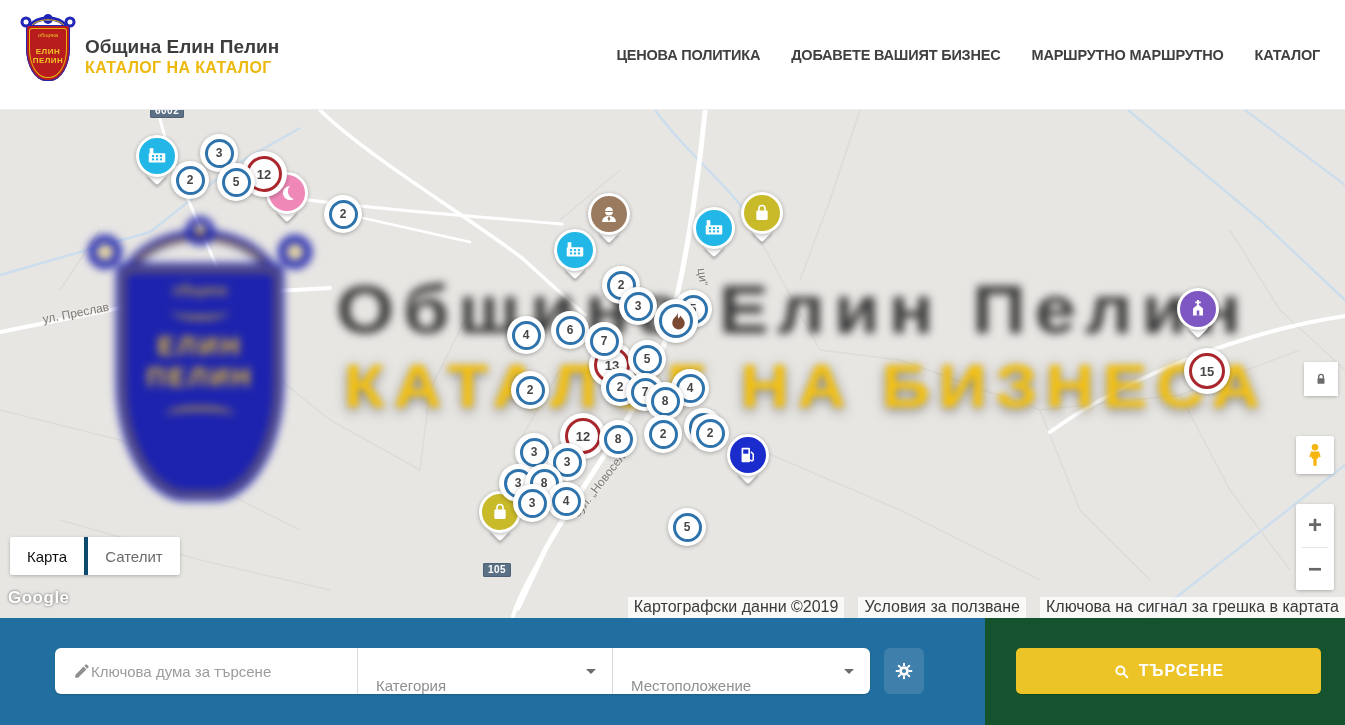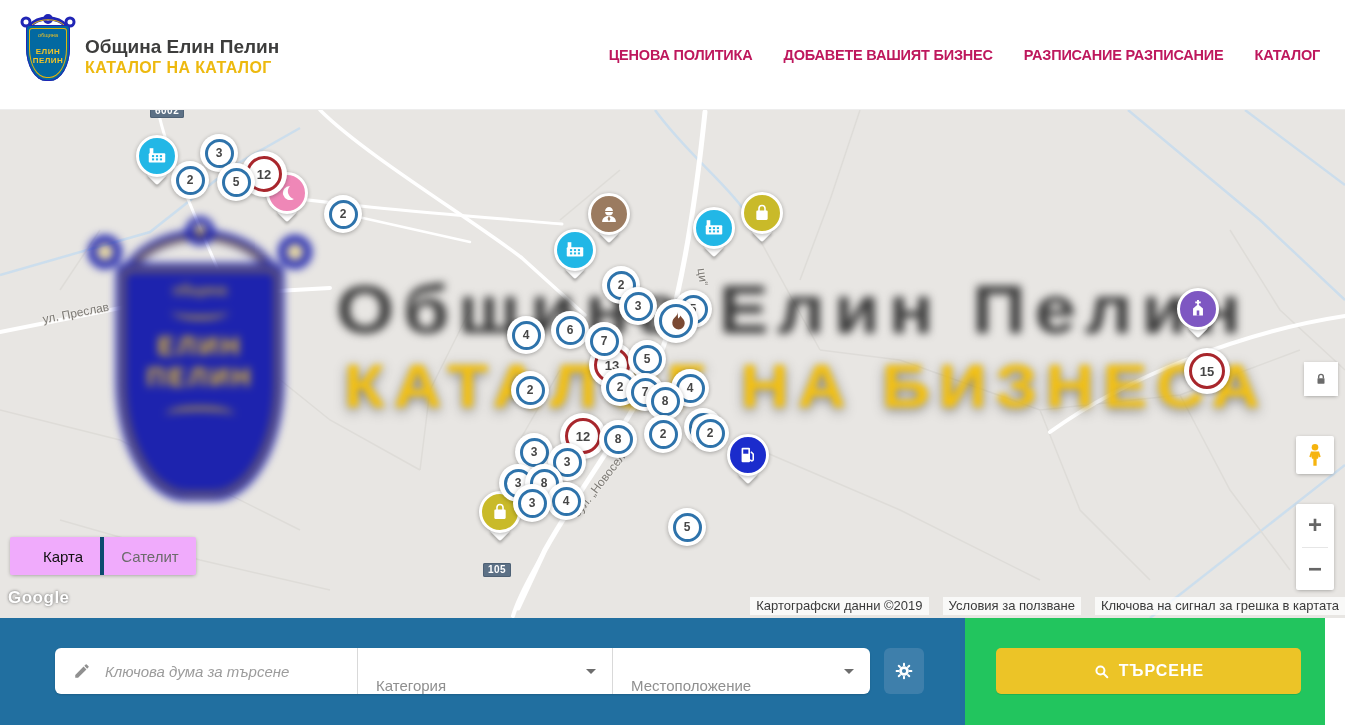--- a/index.html
+++ b/index.html
@@ -4,30 +4,30 @@
 <style>
   * { margin:0; padding:0; box-sizing:border-box; }
   html,body { width:1345px; height:725px; overflow:hidden; background:#fff;
     font-family:"Liberation Sans", sans-serif; }
 
   
   .header { position:absolute; left:0; top:0; width:1345px; height:110px; background:#fff;
     border-bottom:1px solid #ededed; }
   .logo { position:absolute; left:20px; top:14px; width:56px; height:70px; }
   .logo-curls { position:absolute; left:0; top:0; }
-  .logo-body { position:absolute; left:6px; top:11px; width:44px; height:56px; background:#0369a1;
+  .logo-body { position:absolute; left:6px; top:11px; width:44px; height:56px; background:#b91c1c;
     border-radius:4px 4px 46% 46% / 4px 4px 60% 60%; box-shadow:inset 0 0 0 1px #2025b5; }
   .logo-body-inner { position:absolute; inset:3px; border:1px solid #e3b40d;
     border-radius:3px 3px 46% 46% / 3px 3px 58% 58%; text-align:center; }
   .logo-top { font-size:5.5px; color:#e9c027; margin-top:3px; }
   .logo-name { margin-top:9px; font-size:8px; font-weight:bold; color:#f0c42a; line-height:9px; letter-spacing:.5px; }
   .brand-title { position:absolute; left:85px; top:36px; font-size:19px; font-weight:bold; color:#3d3d3c;text-align:right; }
   .brand-sub { position:absolute; left:85px; top:59px; font-size:16px; font-weight:bold; color:#edb90f; letter-spacing:.4px; }
   .nav { position:absolute; right:25px; top:0; height:110px; display:flex; align-items:center; gap:31px; }
-  .nav-item { font-size:14.5px; font-weight:bold; color:#be185d; letter-spacing:-0.2px; cursor:pointer; white-space:nowrap; }
+  .nav-item { font-size:14.5px; font-weight:bold; color:#404040; letter-spacing:-0.2px; cursor:pointer; white-space:nowrap; }
 
   
   .map { position:absolute; left:0; top:110px; width:1345px; height:508px; background:#e8e6e3; overflow:hidden; }
   .roads { position:absolute; left:0; top:0; }
 
   .road-label { position:absolute; font-size:12px; color:#7d7a75; white-space:nowrap;
     text-shadow:1px 0 #eeece9,-1px 0 #eeece9,0 1px #eeece9,0 -1px #eeece9; }
   .road-badge { position:absolute; font-size:10px; font-weight:bold; color:#fff; background:#5d7186;
     padding:1px 5px 2px 5px; border-radius:2px; letter-spacing:.5px; box-shadow:0 0 0 1px #4e6175 inset; }
 
@@ -62,51 +62,51 @@
   .pin .tail { position:absolute; left:50%; bottom:-5px; width:15px; height:15px; background:#fff;
     transform:translateX(-50%) rotate(45deg); border-radius:2px; box-shadow:2px 2px 3px rgba(0,0,0,.25); }
   .pin .bubble { position:absolute; inset:0; border-radius:50%; background:var(--pin); border:3px solid #fff;
     box-shadow:0 1px 4px rgba(0,0,0,.3); display:flex; align-items:center; justify-content:center; }
   .circle-icon { position:absolute; transform:translate(-50%,-50%); width:44px; height:44px; border-radius:50%;
     background:#fff; box-shadow:0 1px 4px rgba(0,0,0,.3); display:flex; align-items:center; justify-content:center; cursor:pointer; }
   .circle-icon .ring { width:34px; height:34px; border:3px solid #2e73ab; border-radius:50%;
     display:flex; align-items:center; justify-content:center; }
 
   
-  .maptype { position:absolute; left:10px; top:427px; height:38px; display:flex; background:#f0abfc;
-    box-shadow:0 1px 4px -1px rgba(0,0,0,.4); border-radius:2px;padding-left:16px; }
+  .maptype { position:absolute; left:10px; top:427px; height:38px; display:flex; background:#ffffff;
+    box-shadow:0 1px 4px -1px rgba(0,0,0,.4); border-radius:2px; }
   .maptype .btn { padding:0 17px; display:flex; align-items:center; font-size:15px; cursor:pointer; }
   .maptype .btn.active { font-weight:500; color:#111; }
   .maptype .btn.inactive { color:#6b6b6b; border-left:4px solid #0c4a6e; }
   .glogo { position:absolute; left:8px; top:478px; font-size:17px; font-weight:bold; color:#fff; letter-spacing:.5px;
     text-shadow:0 0 3px rgba(80,80,80,.9); }
   .attrib { position:absolute; right:0; top:487px; display:flex; }
-  .attrib span { font-size:13px; color:#3a3a3a; background:rgba(255,255,255,.75); padding:1px 6px 2px 6px; white-space:nowrap; }
+  .attrib span { font-size:16px; color:#3a3a3a; background:rgba(255,255,255,.75); padding:1px 6px 2px 6px; white-space:nowrap; }
   .attrib span + span { margin-left:14px; }
   .ctl-lock { position:absolute; left:1304px; top:252px; width:34px; height:34px; background:#fff;
     box-shadow:0 1px 4px -1px rgba(0,0,0,.4); display:flex; align-items:center; justify-content:center; cursor:pointer; }
   .ctl-pegman { position:absolute; left:1296px; top:326px; width:38px; height:38px; background:#fff; border-radius:2px;
     box-shadow:0 1px 4px -1px rgba(0,0,0,.4); display:flex; align-items:center; justify-content:center; cursor:pointer; }
   .ctl-zoom { position:absolute; left:1296px; top:394px; width:38px; height:86px; background:#fff; border-radius:2px;
     box-shadow:0 1px 4px -1px rgba(0,0,0,.4); display:flex; flex-direction:column; }
   .ctl-zoom .zbtn { flex:1; display:flex; align-items:center; justify-content:center; font-size:24px; font-weight:bold;
     color:#666; cursor:pointer; }
   .ctl-zoom .zdiv { height:1px; background:#e6e6e6; margin:0 6px; }
 
   
   .searchbar { position:absolute; left:0; top:618px; width:1345px; height:107px; }
   .sb-left { position:absolute; left:0; top:0; width:985px; height:107px; background:#216fa0; }
-  .sb-right { position:absolute; left:965px; top:0; width:360px; height:107px; background:#22c55e; }
+  .sb-right { position:absolute; left:985px; top:0; width:360px; height:107px; background:#14532d; }
   .sb-fields { position:absolute; left:55px; top:30px; width:815px; height:46px; background:#fff; border-radius:6px;
     display:flex; box-shadow:0 1px 2px rgba(0,0,0,.15); }
   .field { display:flex; align-items:center; position:relative; }
   .field + .field { border-left:1px solid #d9d9d9; }
   .f-keyword { width:302px; padding-left:18px; }
-  .f-keyword input { border:0; outline:0; width:230px; margin-left:14px; font-size:15px; color:#0c4a6e;
-    font-family:"Liberation Sans", sans-serif;font-style:italic; }
+  .f-keyword input { border:0; outline:0; width:230px; font-size:15px; color:#0c4a6e;
+    font-family:"Liberation Sans", sans-serif; }
   .f-keyword input::placeholder { color:#9c9c9c; opacity:1; }
   .f-select { cursor:pointer;align-items:flex-end; }
   .f-cat { width:255px; } .f-loc { width:258px; }
   .f-select .sel-text { margin-left:18px; font-size:15px; color:#8f8f8f; }
   .caret { position:absolute; right:16px; top:50%; margin-top:-2px; width:0; height:0;
     border-left:5px solid transparent; border-right:5px solid transparent; border-top:5px solid #6d6d6d; }
   .gear-btn { position:absolute; left:884px; top:30px; width:40px; height:46px; background:#3e7fab; border:0;
     border-radius:6px; display:flex; align-items:center; justify-content:center; cursor:pointer; }
   .search-btn { position:absolute; left:31px; top:30px; width:305px; height:46px; background:#ecc427; border:0;
     border-radius:5px; display:flex; align-items:center; justify-content:center; gap:9px; cursor:pointer;
@@ -133,21 +133,21 @@
           <div>ПЕЛИН</div>
         </div>
       </div>
     </div>
   </div>
   <div class="brand-title">Община Елин Пелин</div>
   <div class="brand-sub">КАТАЛОГ НА КАТАЛОГ</div>
   <div class="nav">
       <div class="nav-item">ЦЕНОВА ПОЛИТИКА</div>
       <div class="nav-item">ДОБАВЕТЕ ВАШИЯТ БИЗНЕС</div>
-      <div class="nav-item">РАЗПИСАНИЕ РАЗПИСАНИЕ</div>
+      <div class="nav-item">МАРШРУТНО МАРШРУТНО</div>
       <div class="nav-item">КАТАЛОГ</div>
     </div>
 </div>
 
 <div class="map">
   <svg class="roads" width="1345" height="508" viewBox="0 0 1345 508">
 
     <g fill="none" stroke="#c9dded" stroke-width="2.5" opacity=".9">
       <path d="M0 165 L150 122 L235 55 L300 18"></path>
       <path d="M1128 0 L1260 110 L1345 190"></path>

